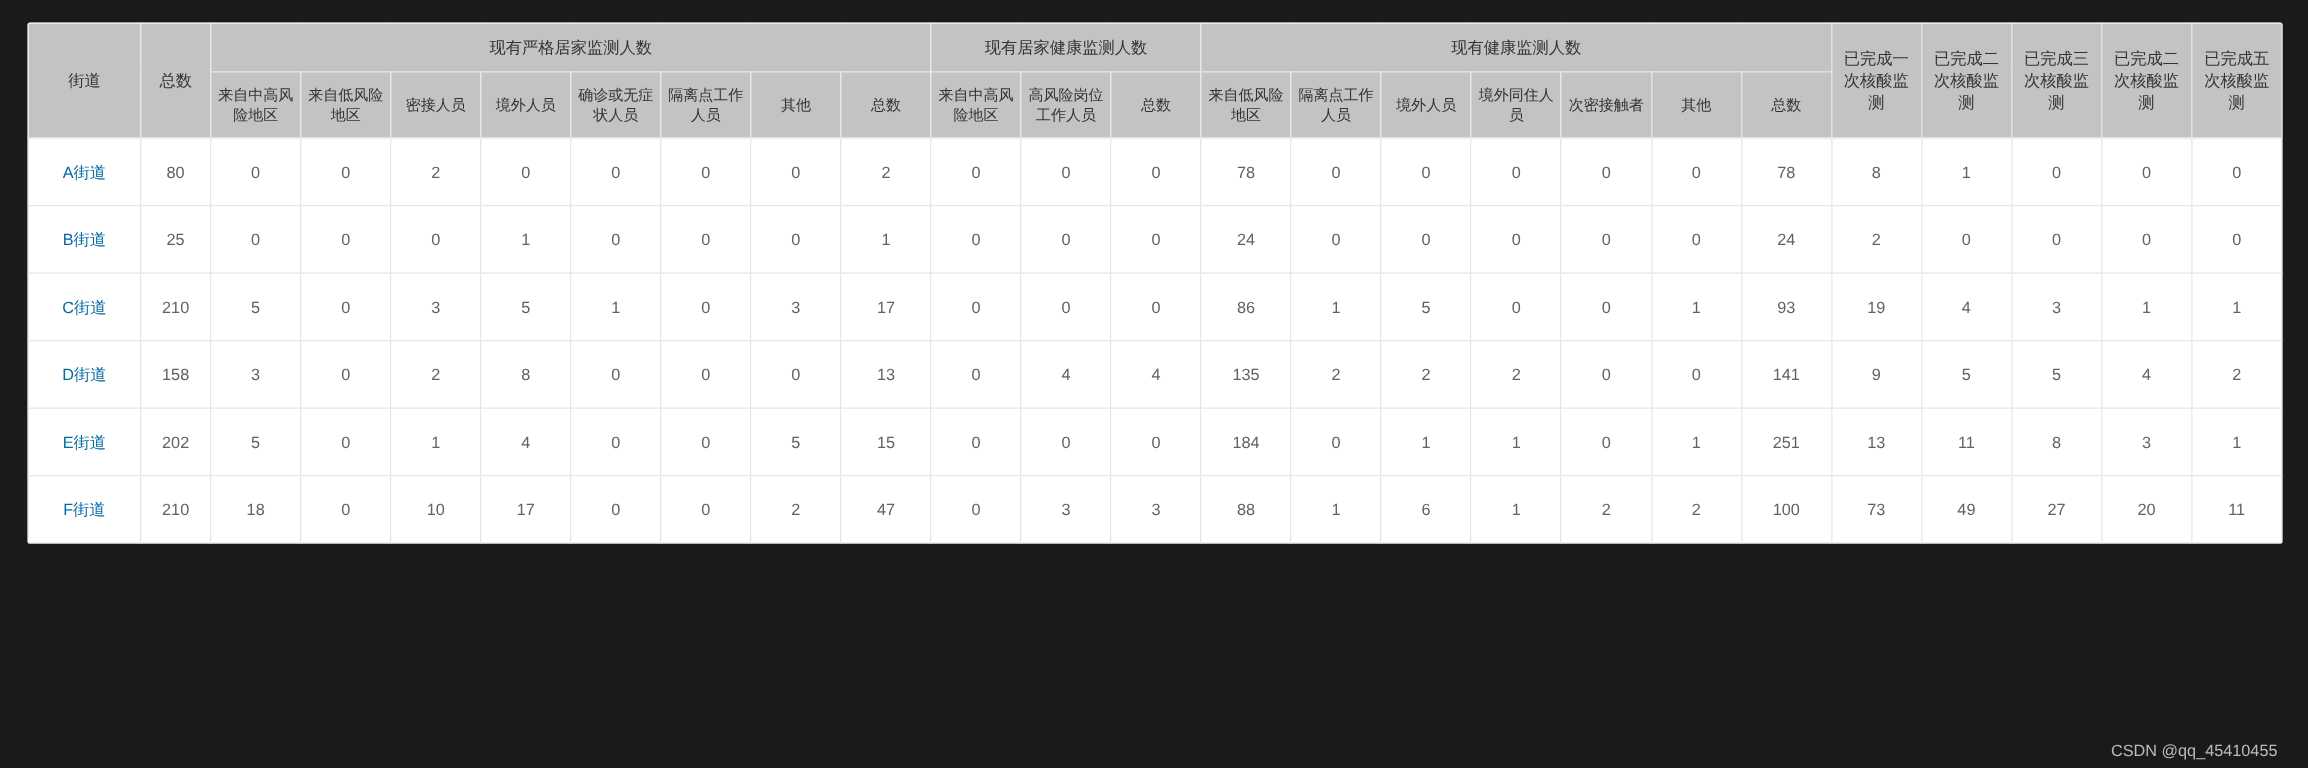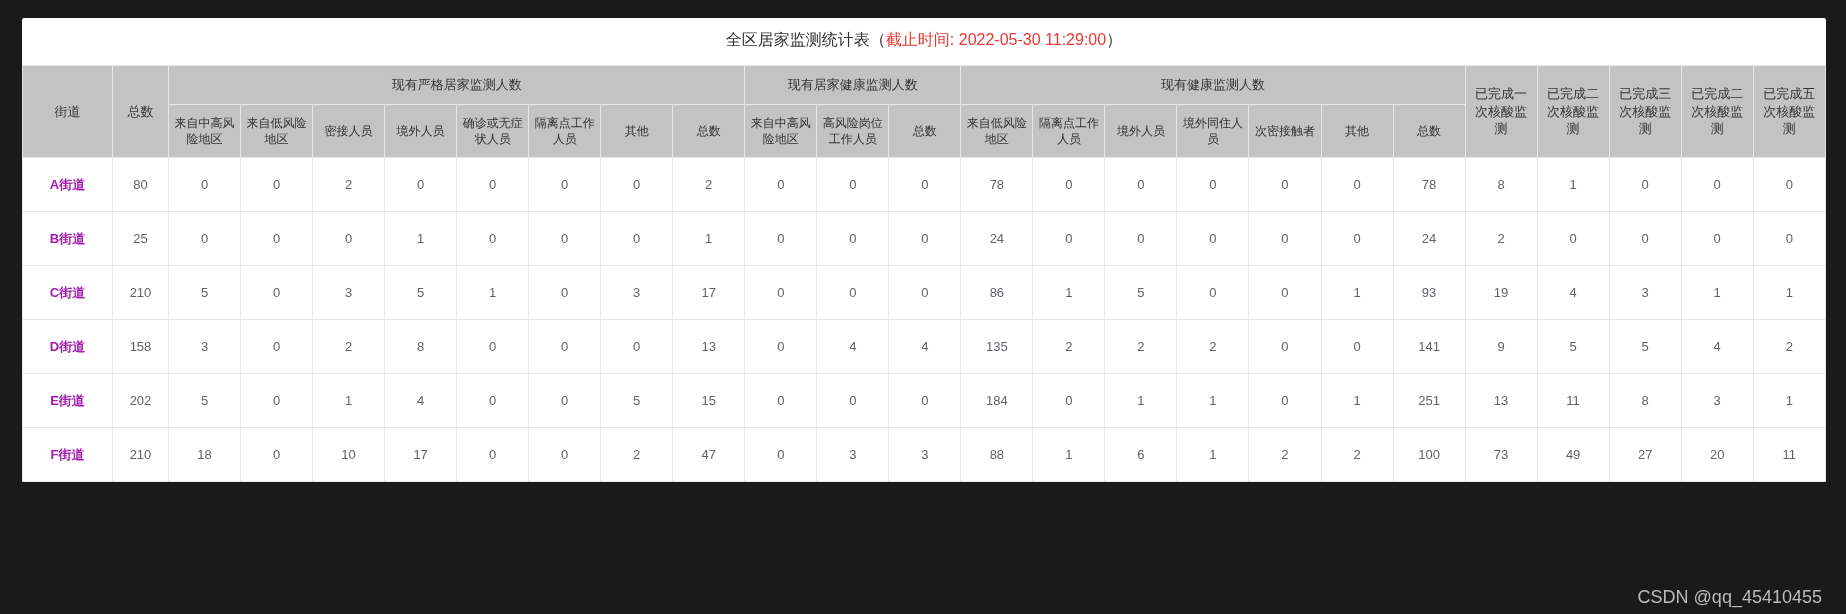--- a/index.html
+++ b/index.html
@@ -4,33 +4,30 @@
   <style>
     * { box-sizing: border-box; margin: 0; padding: 0; }
     body { background: #1a1a1a; font-family: "Microsoft YaHei", Arial, sans-serif; padding: 18px 20px 0 22px; }
     .panel { background: #fff; border-radius: 2px; overflow: hidden; }
     .title-bar { text-align: center; color: #333; font-size: 16px; padding: 12px 0 14px; }
     .title-bar .ts { color: #e53935; }
     table { border-collapse: collapse; width: 100%; table-layout: fixed; }
     th, td { border: 1px solid #e6e6e6; padding: 10px 4px; font-size: 13px; color: #5f6368; text-align: center; vertical-align: middle; line-height: 1.35; }
     thead th { background: #c3c3c3; color: #333; font-weight: 500; }
     thead tr.r2 th { font-size: 12px; }
-    tbody td.street { color: #a21caf; font-weight: bold; }
+    tbody td.street { color: #0369a1; }
     tbody tr { height: 54px; }
     .col-street { width: 90px; }
     .col-tot { width: 56px; }
-    .watermark { position: fixed; right: 24px; bottom: 6px; color: #bbb; font-size: 18px; font-family: Arial, sans-serif; }
+    .watermark { position: fixed; right: 24px; bottom: 6px; color: #bbb; font-size: 13px; font-family: Arial, sans-serif; }
   </style>
 </head>
 <body>
 
 <div class="panel">
-  <div class="title-bar">
-    <span>全区居家监测统计表（</span><span class="ts">截止时间: 2022-05-30  11:29:00</span><span>）</span>
-  </div>
   <table>
     <colgroup>
       <col class="col-street">
         <col class="col-tot">
       <col span="23">
     </colgroup>
     <thead>
       <tr class="r1">
         <th rowspan="2">街道</th>
         <th rowspan="2">总数</th>

